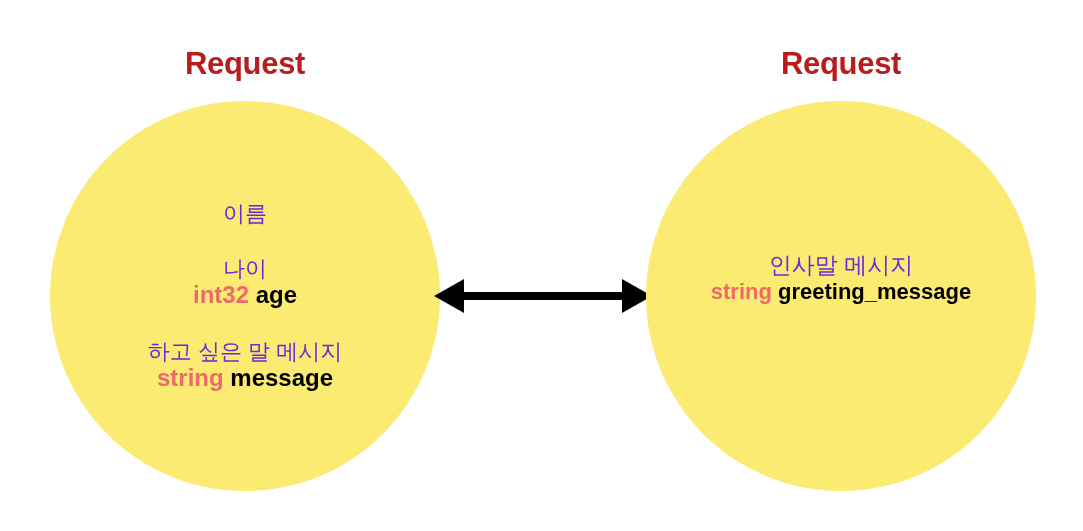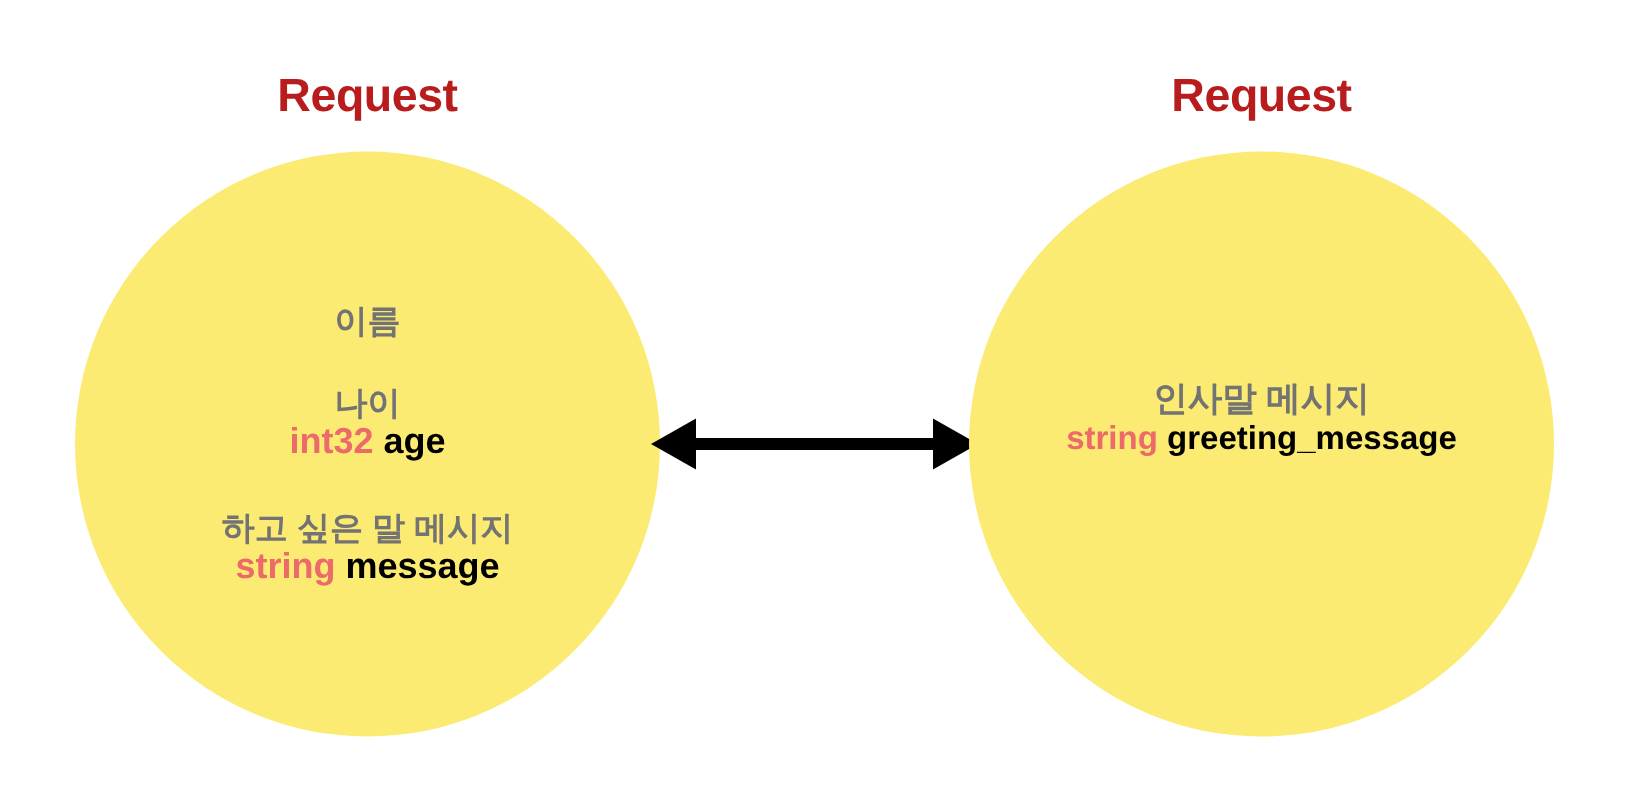--- a/index.html
+++ b/index.html
@@ -58,22 +58,22 @@
   #circle-request  .fields { gap: 30px; }
   #circle-response .fields { gap: 36px; align-items: center; }
 
   .field-group {
     text-align: center;
     white-space: nowrap;
     line-height: 1.14;
   }
   .field-desc {
     display: block;
-    color: #737373;
-    font-weight: bold;
+    color: #6d28d9;
+    font-weight: normal;
     font-size: 22px;
   }
   #circle-response .field-desc { font-size: 23px; }
 
   .field-sig {
     display: block;
     font-weight: bold;
     font-size: 24px;
   }
   #circle-response .field-sig { font-size: 22px; }

